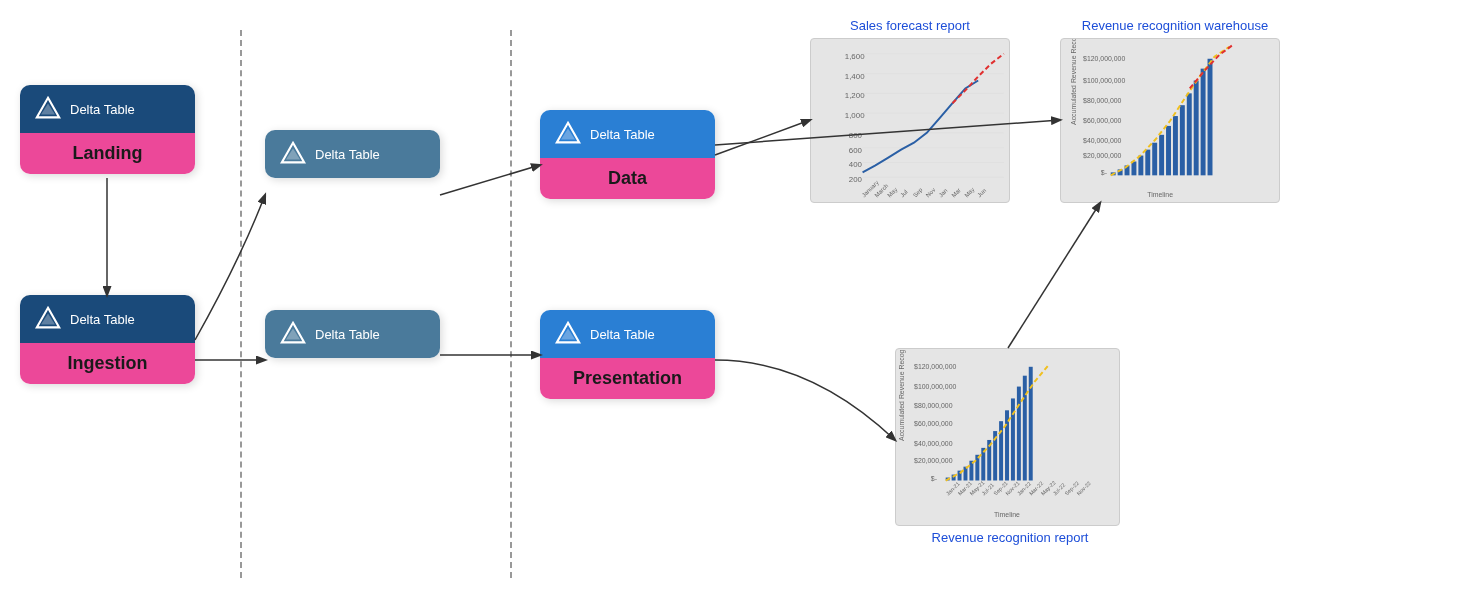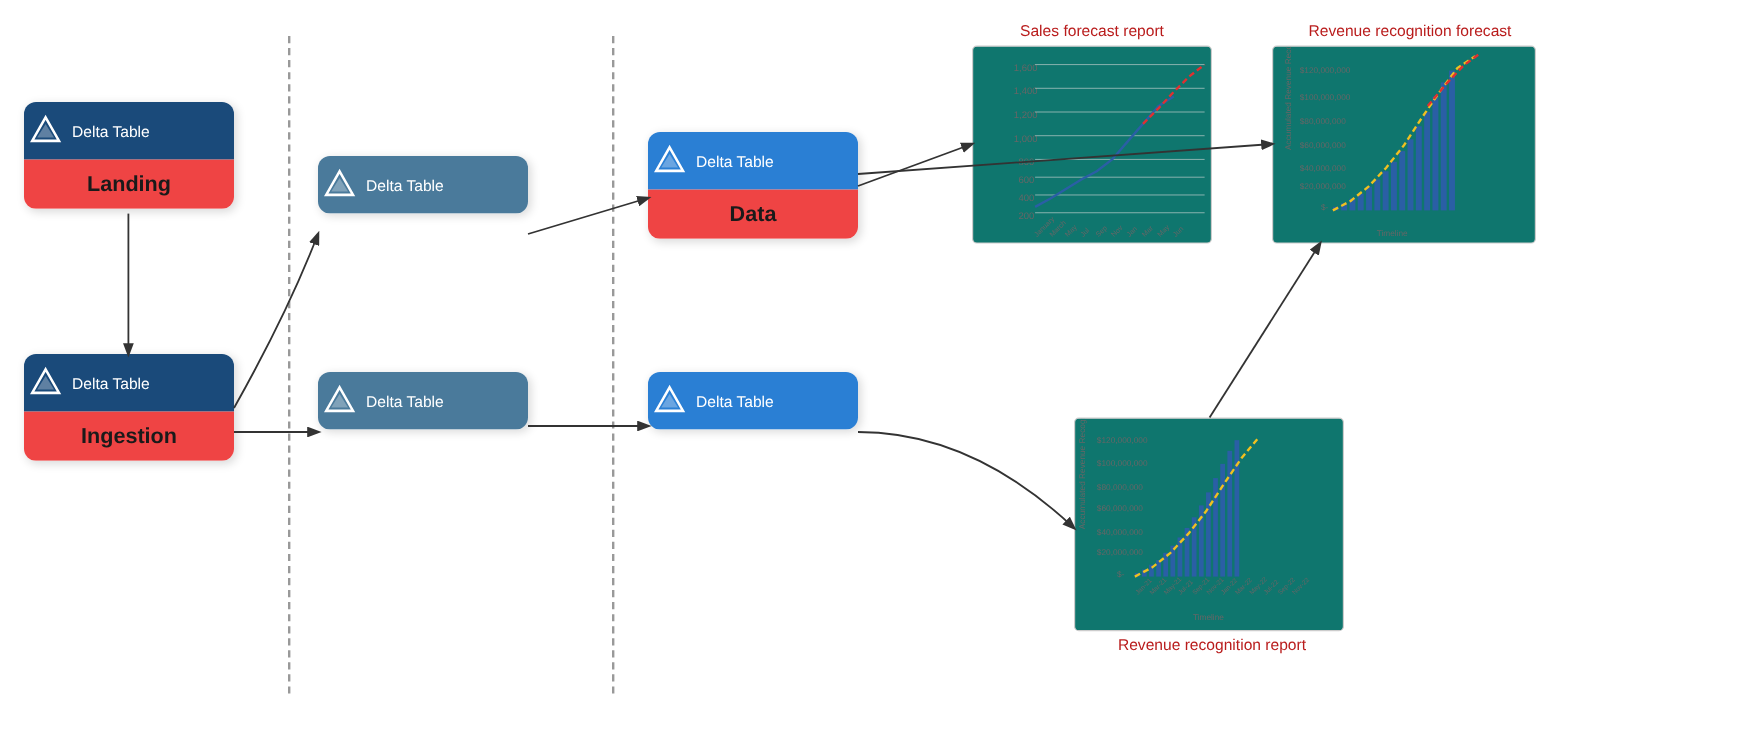--- a/index.html
+++ b/index.html
@@ -24,28 +24,28 @@
       border-radius: 10px;
       overflow: hidden;
       box-shadow: 2px 2px 8px rgba(0,0,0,0.15);
       width: 160px;
     }
 
     .delta-node .header {
       display: flex;
       align-items: center;
       gap: 8px;
-      padding: 10px 4px;
+      padding: 10px 14px;
       color: white;
       font-size: 13px;
       font-weight: 500;
     }
 
     .delta-node .label {
-      background: #ef4444;
+      background: #ec4899;
       text-align: center;
       padding: 10px 8px;
       font-size: 18px;
       font-weight: 600;
       color: #1a1a1a;
     }
 
     
     .node-dark .header { background: #1a4a7a; }
     
@@ -75,30 +75,30 @@
       top: 0;
       left: 0;
       width: 1465px;
       height: 608px;
       pointer-events: none;
     }
 
     
     .chart-box {
       position: absolute;
-      background: #0f766e;
+      background: #e5e5e5;
       border: 1px solid #ccc;
       border-radius: 4px;
       overflow: hidden;
     }
 
     .chart-title {
       position: absolute;
       font-size: 13px;
-      color: #b91c1c;
+      color: #1d4ed8;
       text-align: center;
       white-space: nowrap;
     }
 
     
     .chart-inner {
       width: 100%;
       height: 100%;
     }
   </style>
@@ -164,20 +164,21 @@
   </div>
 
   <div class="delta-node node-bright" style="left:540px; top:310px; width:175px;">
     <div class="header">
       <svg class="delta-logo" viewBox="0 0 40 40">
         <polygon points="20,4 36,32 4,32" fill="none" stroke="white" stroke-width="3"></polygon>
         <polygon points="20,12 30,28 10,28" fill="white" opacity="0.3"></polygon>
       </svg>
       <span>Delta Table</span>
     </div>
+    <div class="label">Presentation</div>
   </div>
 
   <div class="chart-title" style="left:810px; top:18px; width:200px;">Sales forecast report</div>
   <div class="chart-box" style="left:810px; top:38px; width:200px; height:165px;">
     <svg viewBox="0 0 200 165" class="chart-inner">
 
       <text x="34" y="20" font-size="8" fill="#666">1,600</text>
       <text x="34" y="40" font-size="8" fill="#666">1,400</text>
       <text x="34" y="60" font-size="8" fill="#666">1,200</text>
       <text x="34" y="80" font-size="8" fill="#666">1,000</text>
@@ -205,21 +206,21 @@
       <text x="89" y="158" font-size="6" fill="#666" transform="rotate(-45,94,155)">Jul</text>
       <text x="102" y="158" font-size="6" fill="#666" transform="rotate(-45,107,155)">Sep</text>
       <text x="115" y="158" font-size="6" fill="#666" transform="rotate(-45,120,155)">Nov</text>
       <text x="128" y="158" font-size="6" fill="#666" transform="rotate(-45,133,155)">Jan</text>
       <text x="141" y="158" font-size="6" fill="#666" transform="rotate(-45,146,155)">Mar</text>
       <text x="154" y="158" font-size="6" fill="#666" transform="rotate(-45,159,155)">May</text>
       <text x="167" y="158" font-size="6" fill="#666" transform="rotate(-45,172,155)">Jun</text>
     </svg>
   </div>
 
-  <div class="chart-title" style="left:1060px; top:18px; width:230px;">Revenue recognition forecast</div>
+  <div class="chart-title" style="left:1060px; top:18px; width:230px;">Revenue recognition warehouse</div>
   <div class="chart-box" style="left:1060px; top:38px; width:220px; height:165px;">
     <svg viewBox="0 0 220 165" class="chart-inner">
 
       <text x="8" y="90" font-size="7" fill="#666" transform="rotate(-90,10,85)">Accumulated Revenue Recognition</text>
 
       <text x="22" y="22" font-size="7" fill="#666">$120,000,000</text>
       <text x="22" y="45" font-size="7" fill="#666">$100,000,000</text>
       <text x="22" y="65" font-size="7" fill="#666">$80,000,000</text>
       <text x="22" y="85" font-size="7" fill="#666">$60,000,000</text>
       <text x="22" y="105" font-size="7" fill="#666">$40,000,000</text>

